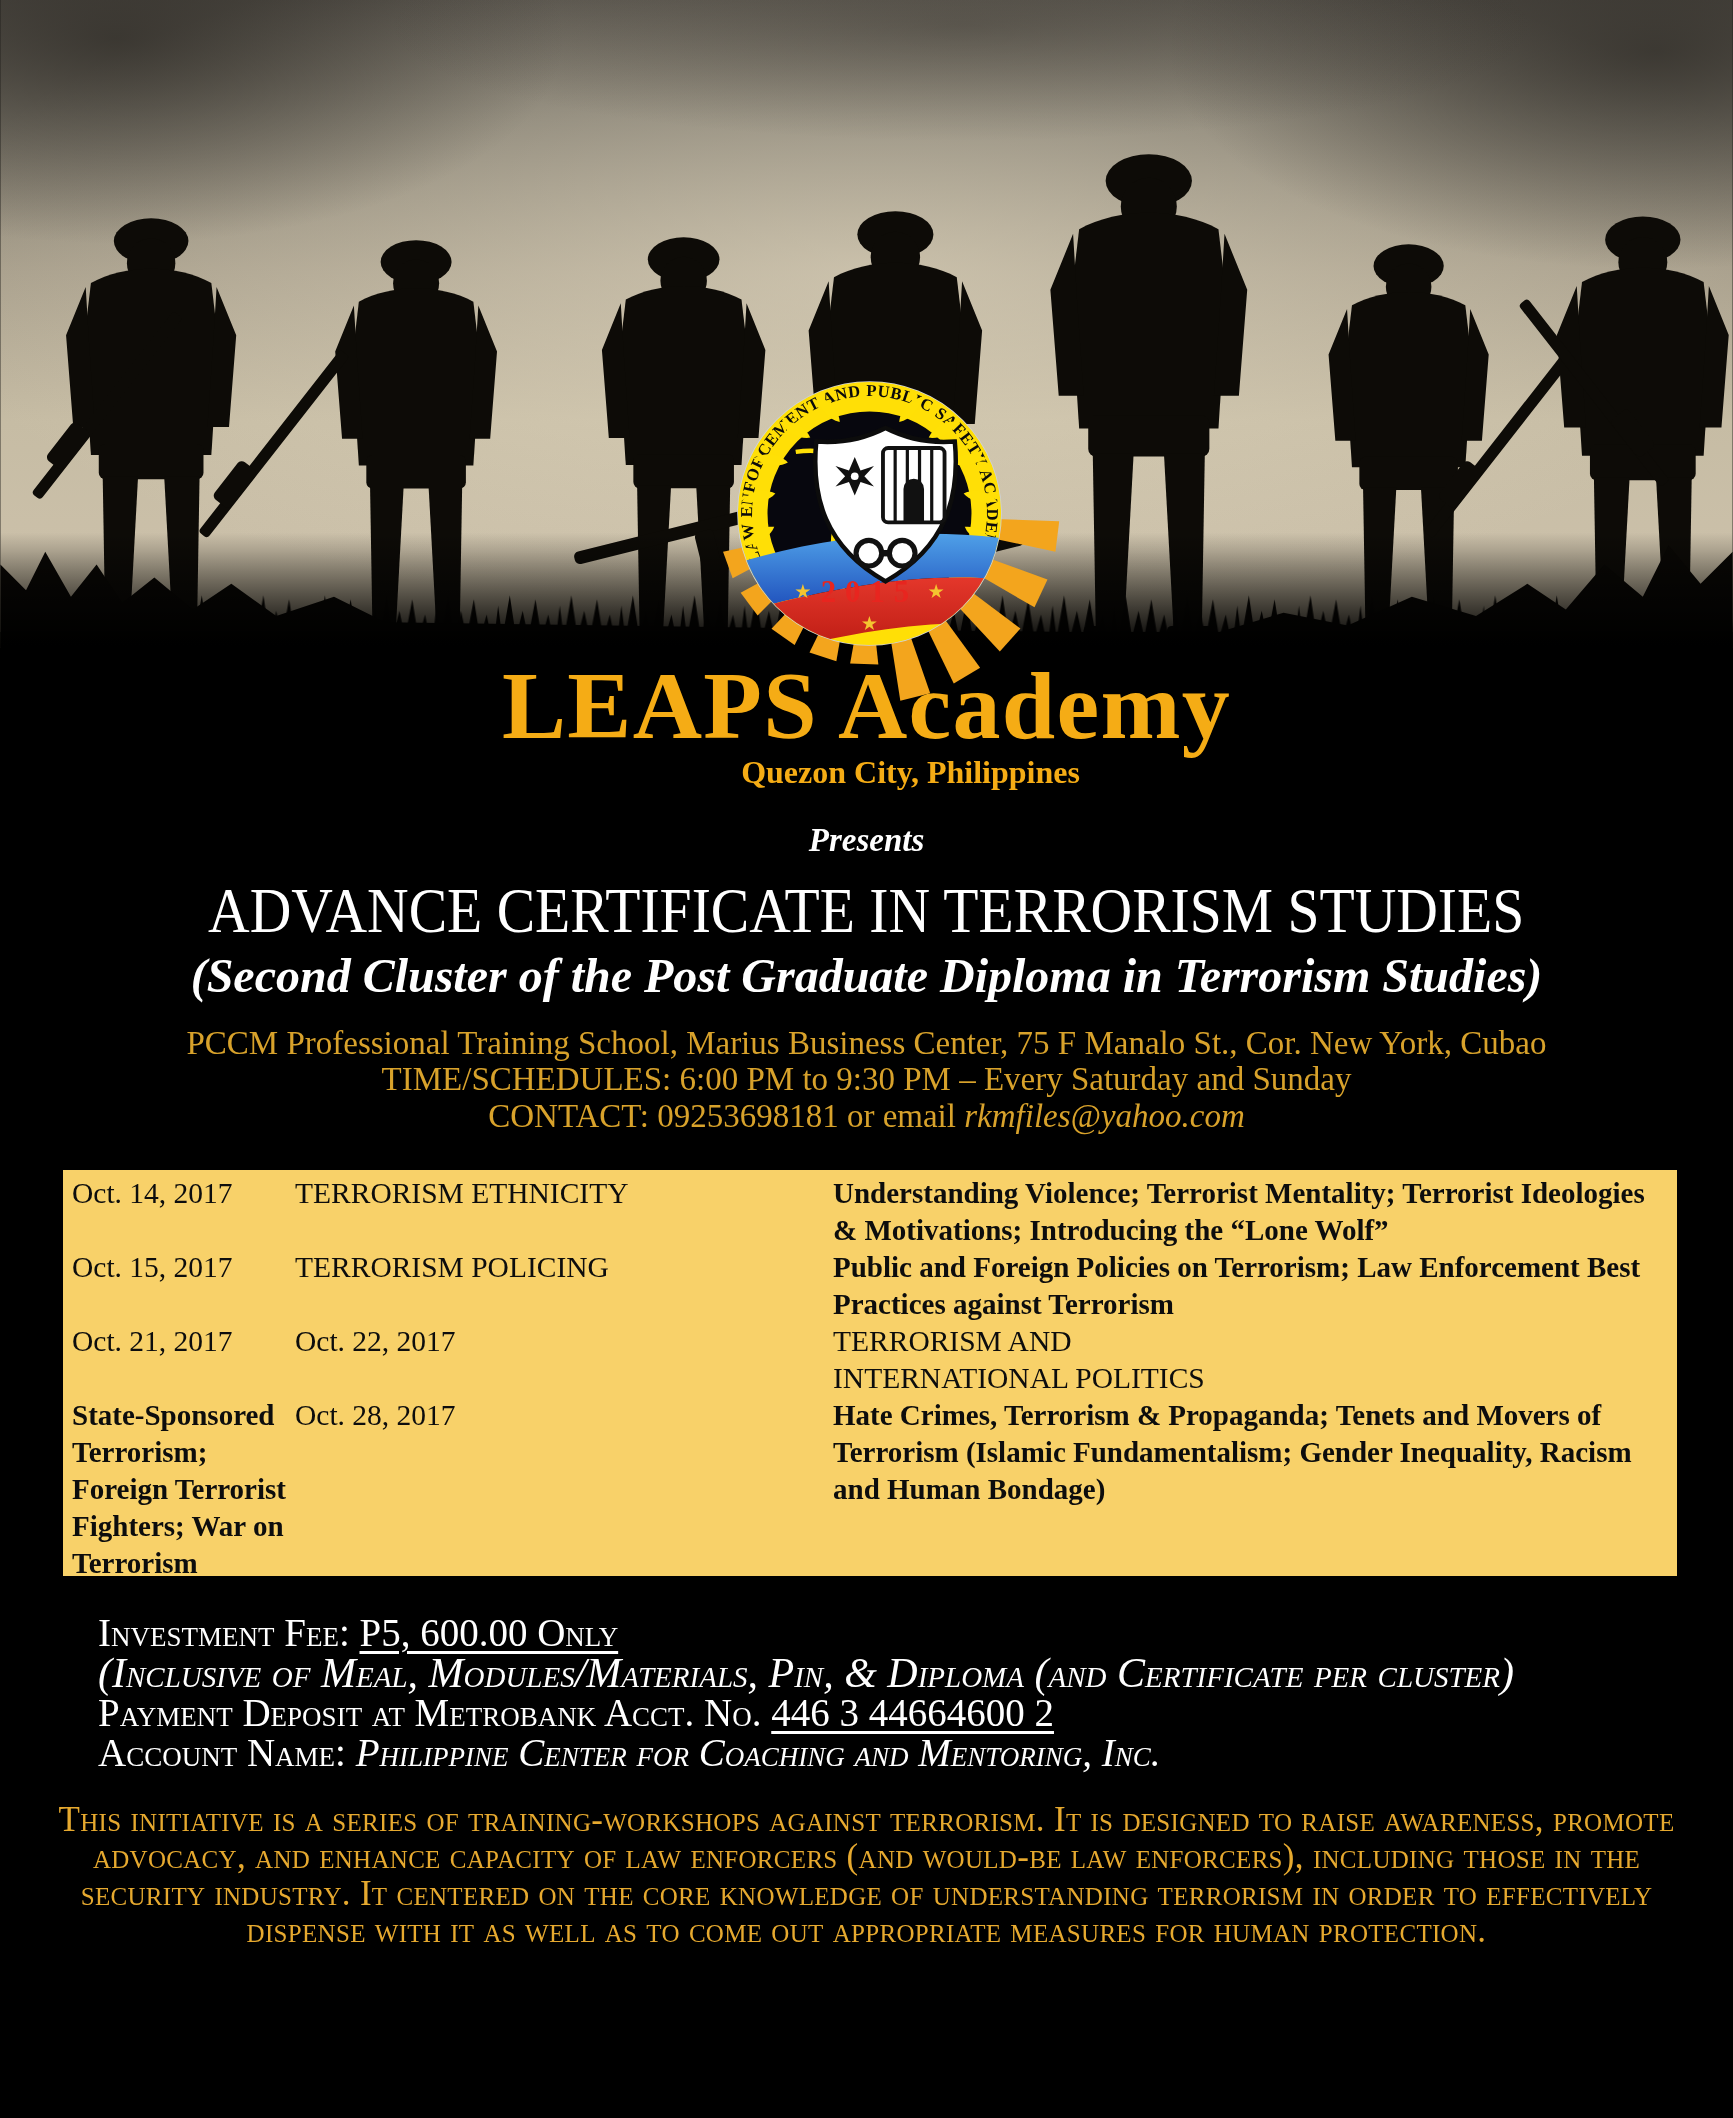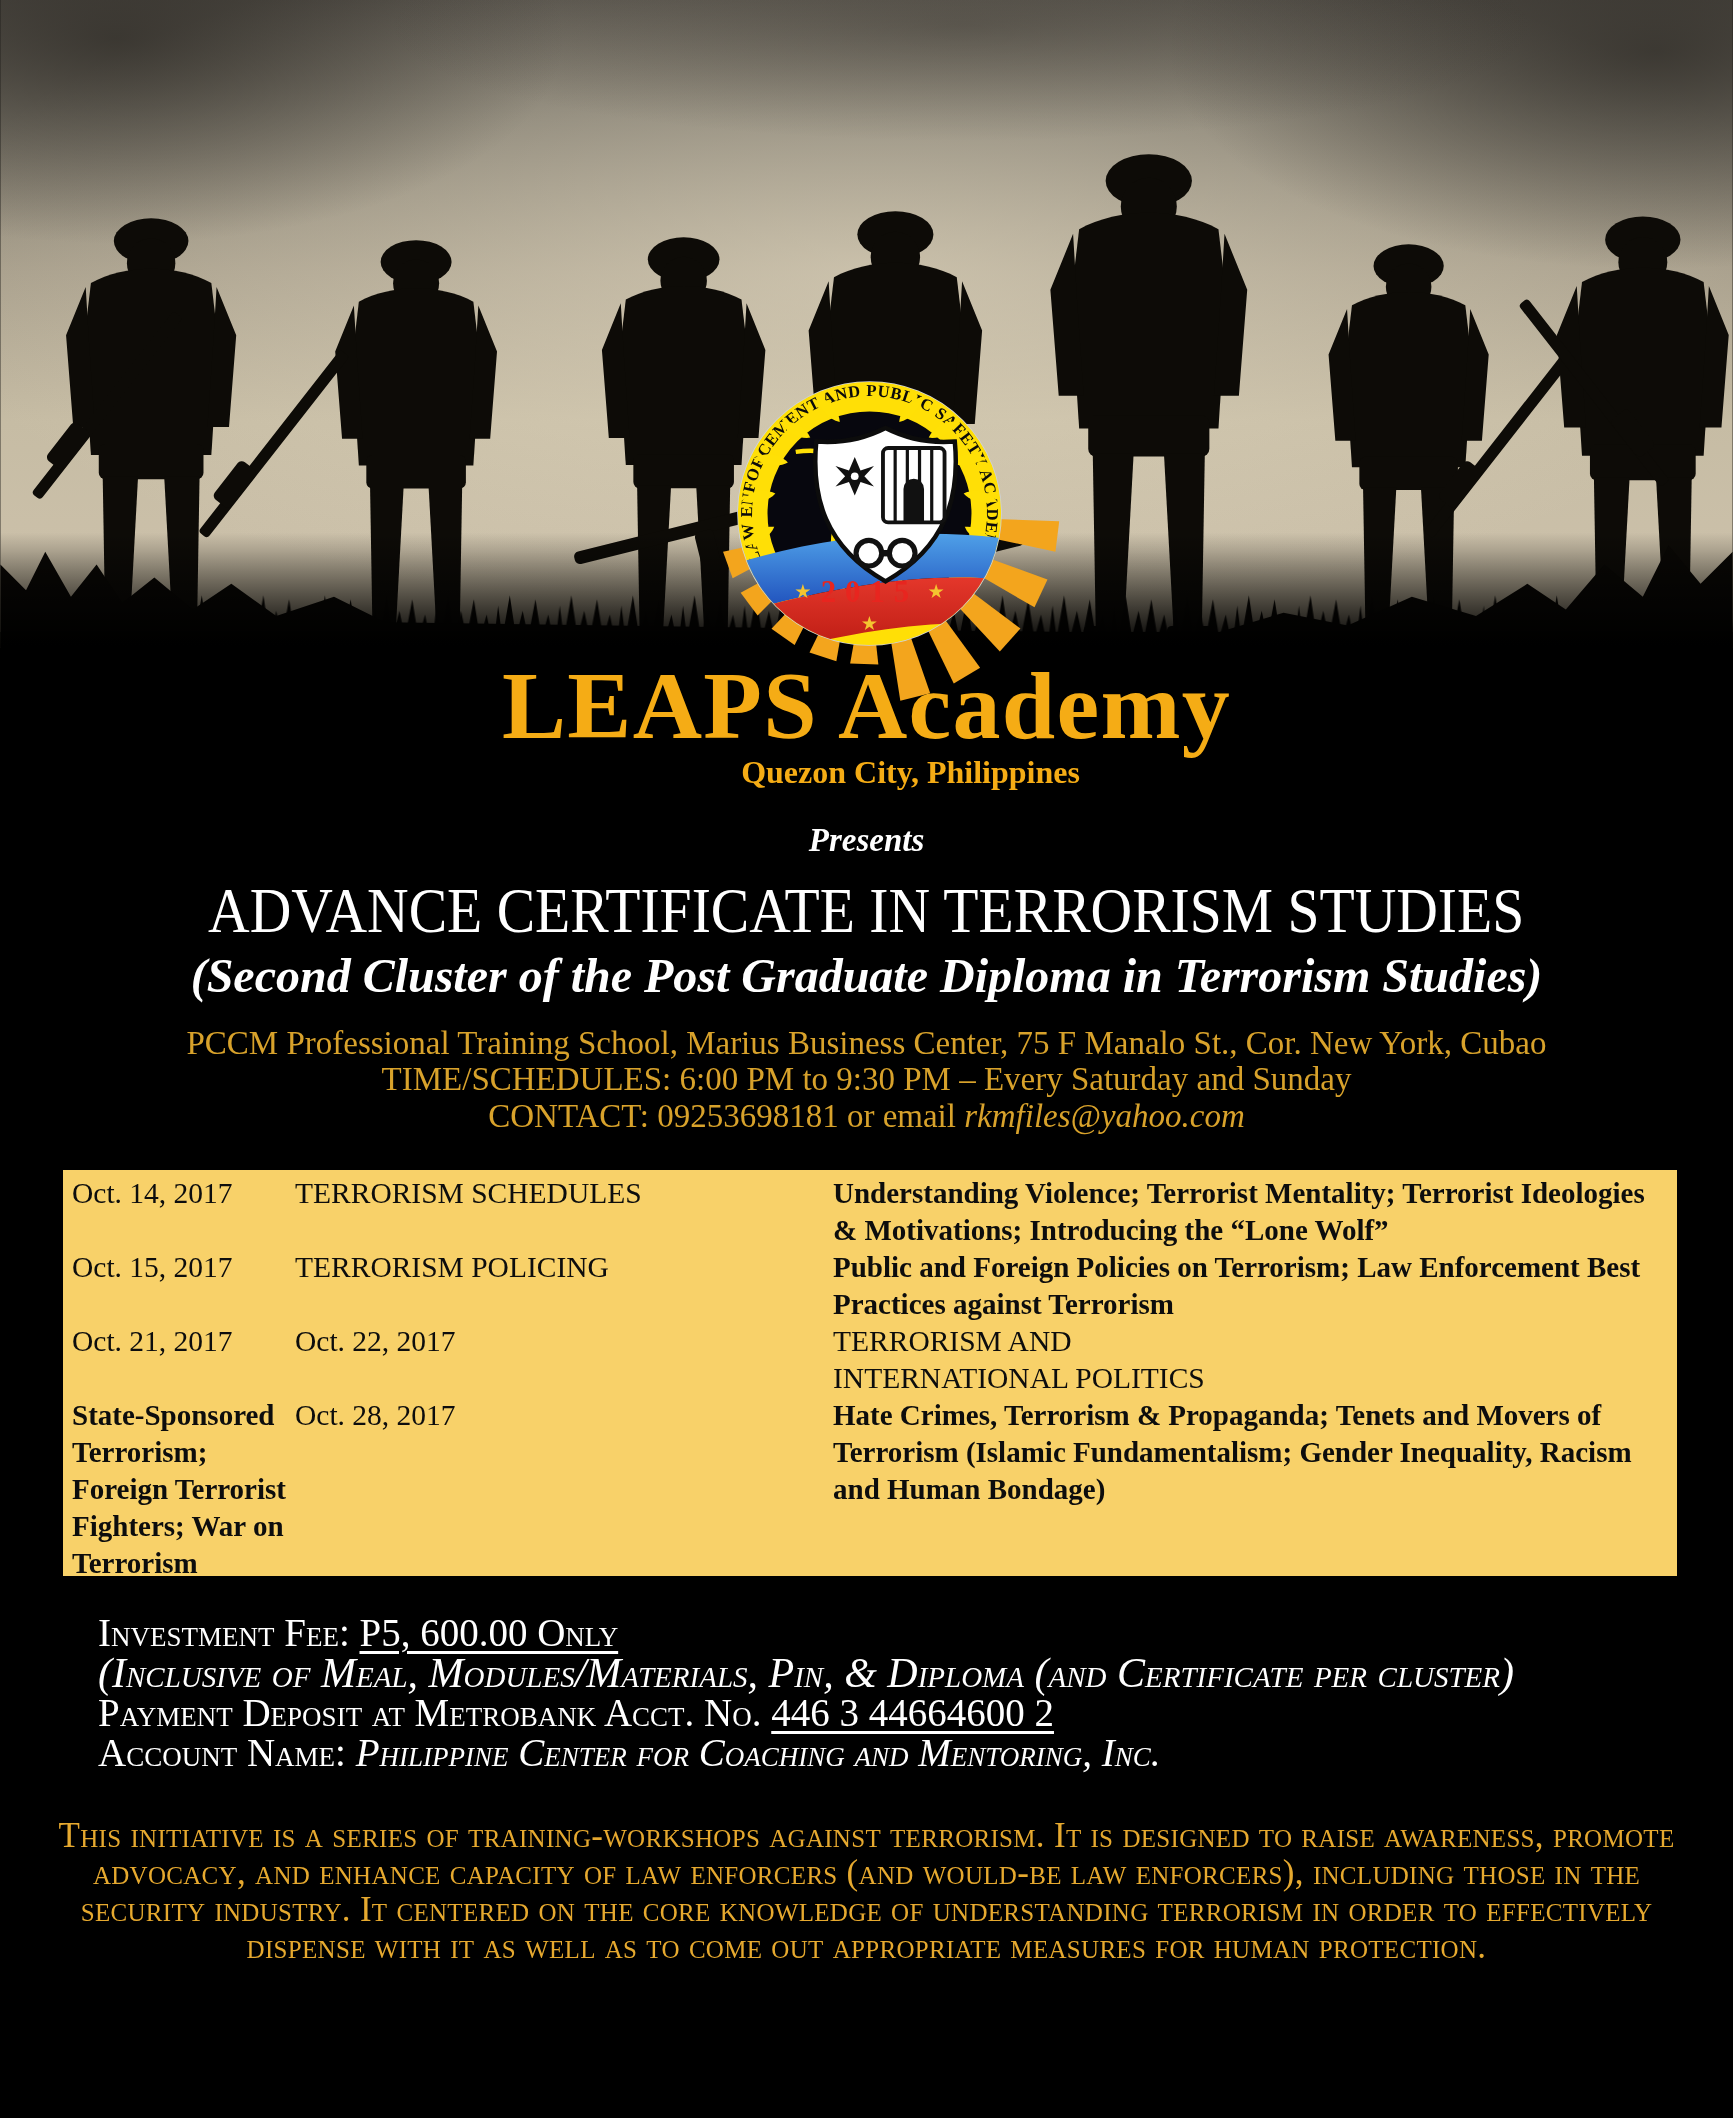--- a/index.html
+++ b/index.html
@@ -34,21 +34,21 @@
   .c-desc{font-weight:bold;font-size:29px;}
   .c-desc span{display:inline-block;max-width:828px;}
   
   #inv{left:98px;top:1613px;color:#fff;font-size:39px;line-height:40px;}
   #inv .ln{white-space:nowrap;font-variant:small-caps;}
   #inv .ln2{font-size:42px;font-style:italic;}
   #inv .it{font-style:italic;}
   .uline{text-decoration:underline;text-decoration-thickness:2.6px;text-underline-offset:5.1px;}
   
   #desc{left:32px;top:1801px;width:1669px;text-align:center;font-size:35px;
-        line-height:37px;font-variant:small-caps;letter-spacing:0.3px;margin-top:16px;}
+        line-height:37px;font-variant:small-caps;letter-spacing:0.3px;}
 </style>
 </head>
 <body>
 
 <svg class="abs" style="left:0;top:0" width="1733" height="648" viewBox="0 0 2700 1010">
   <defs>
     <linearGradient id="sky" x1="0" y1="0" x2="0" y2="1">
       <stop offset="0" stop-color="#55514a"></stop>
         <stop offset=".18" stop-color="#7d786c"></stop>
       <stop offset=".42" stop-color="#a89f8c"></stop>
@@ -224,21 +224,21 @@
 </div>
 <div class="abs ctr white" id="t-subtitle">(Second Cluster of the Post Graduate Diploma in Terrorism Studies)</div>
 <div class="abs ctr gold infoline" id="t-venue">PCCM Professional Training School, Marius Business Center, 75 F Manalo St., Cor. New York, Cubao</div>
 <div class="abs ctr gold infoline" id="t-sched">TIME/SCHEDULES: 6:00 PM to 9:30 PM – Every Saturday and Sunday</div>
 <div class="abs ctr gold infoline" id="t-contact">
   <span>CONTACT: 09253698181 or email </span><span class="em-it">rkmfiles@yahoo.com</span>
 </div>
 
 <div id="sched" class="abs">
   <div class="c c-date">Oct. 14, 2017</div>
-  <div class="c c-course"><span>TERRORISM SCHEDULES</span></div>
+  <div class="c c-course"><span>TERRORISM ETHNICITY</span></div>
   <div class="c c-desc"><span>Understanding Violence; Terrorist Mentality; Terrorist Ideologies &amp; Motivations; Introducing the “Lone Wolf”</span></div>
 
   <div class="c c-date">Oct. 15, 2017</div>
   <div class="c c-course"><span>TERRORISM POLICING</span></div>
   <div class="c c-desc"><span>Public and Foreign Policies on Terrorism; Law Enforcement Best Practices against Terrorism</span></div>
 
   <div class="c c-date">Oct. 21, 2017</div>
 
   <div class="c c-date">Oct. 22, 2017</div>
   <div class="c c-course"><span>TERRORISM AND INTERNATIONAL POLITICS</span></div>

